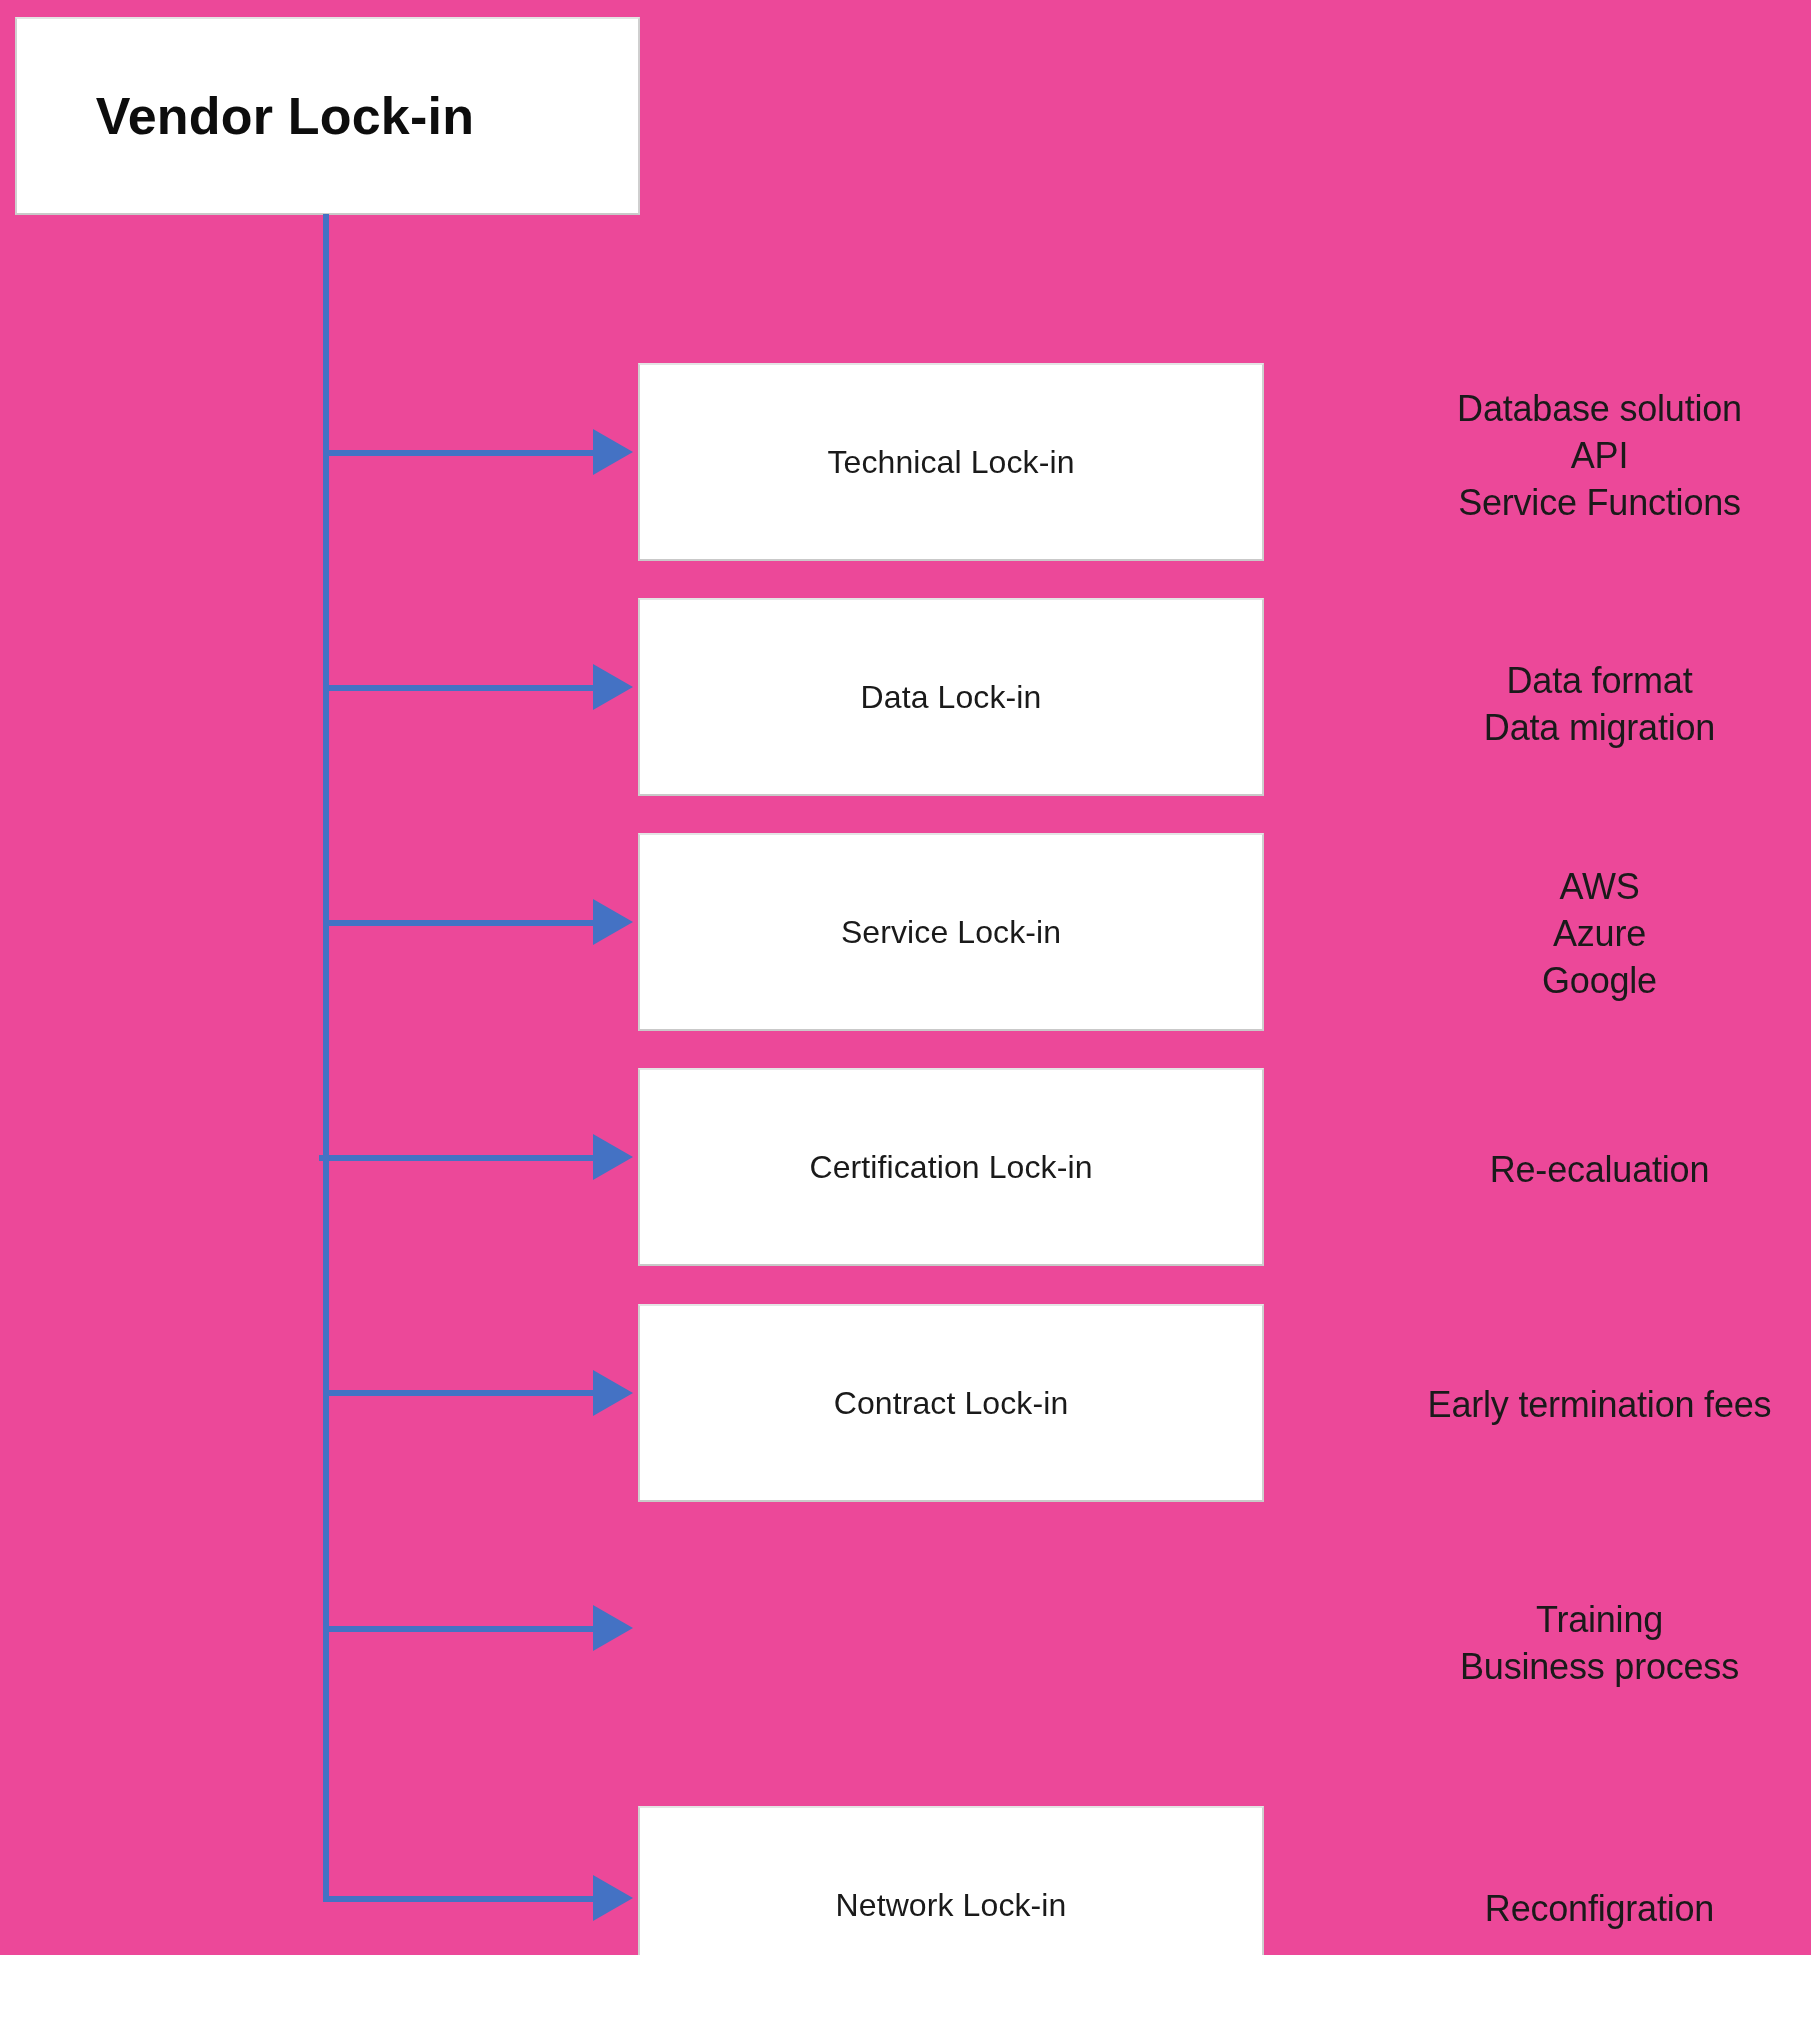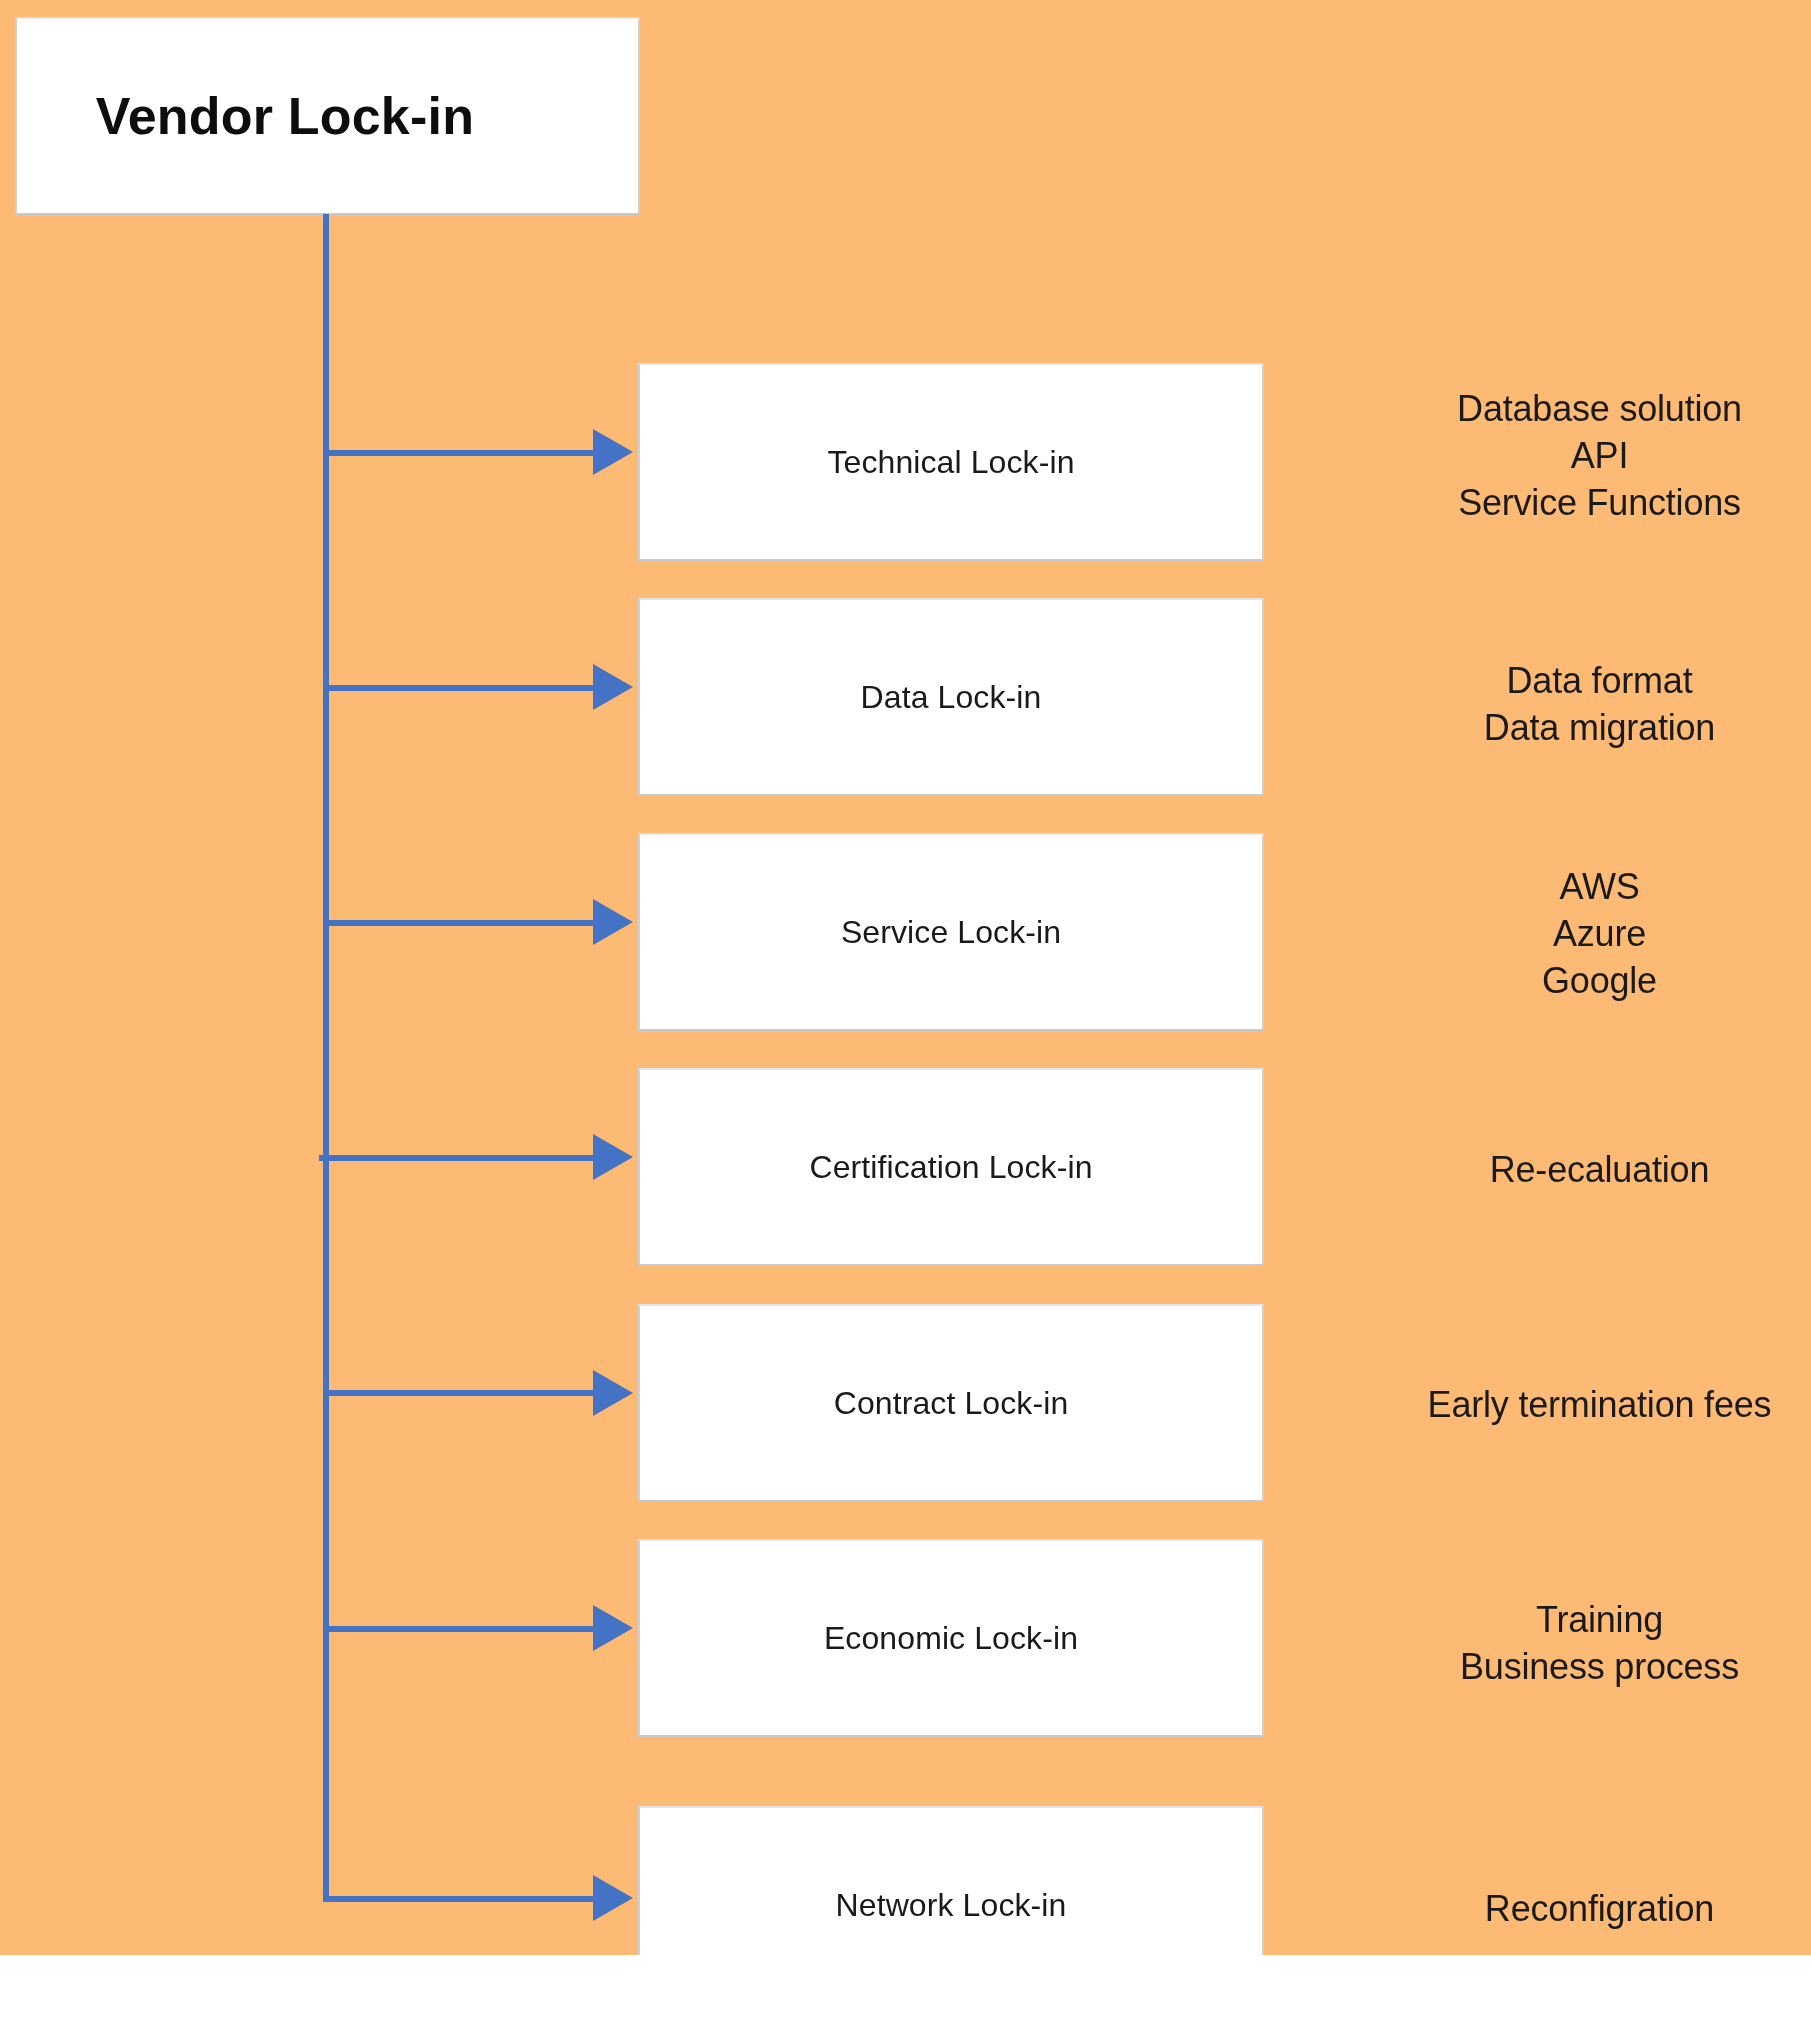--- a/index.html
+++ b/index.html
@@ -8,21 +8,21 @@
     padding: 0;
     background: #ffffff;
   }
   body {
     font-family: "Liberation Sans", "DejaVu Sans", sans-serif;
   }
   #canvas {
     position: relative;
     width: 1811px;
     height: 1955px;
-    background: #fdba74;
+    background: #ec4899;
     overflow: hidden;
   }
 
   
   .node-box {
     position: absolute;
     box-sizing: border-box;
     background: #ffffff;
     border: 2.7px solid #d9d9d9;
     border-top-color: #e4e4e4;
@@ -142,23 +142,20 @@
   </div>
   <div class="node-box child-box" style="top:833px;text-align:right;">
     <span class="child-label">Service Lock-in</span>
   </div>
   <div class="node-box child-box" style="top:1068px;">
     <span class="child-label">Certification Lock-in</span>
   </div>
   <div class="node-box child-box" style="top:1304px;text-align:center;">
     <span class="child-label">Contract Lock-in</span>
   </div>
-  <div class="node-box child-box" style="top:1539px;">
-    <span class="child-label">Economic Lock-in</span>
-  </div>
   <div class="node-box child-box" style="top:1806px;">
     <span class="child-label">Network Lock-in</span>
   </div>
 
   <div class="side-label" style="top:386px;">
     <span class="ln">Database solution</span>
     <span class="ln">API</span>
     <span class="ln">Service Functions</span>
   </div>
 

